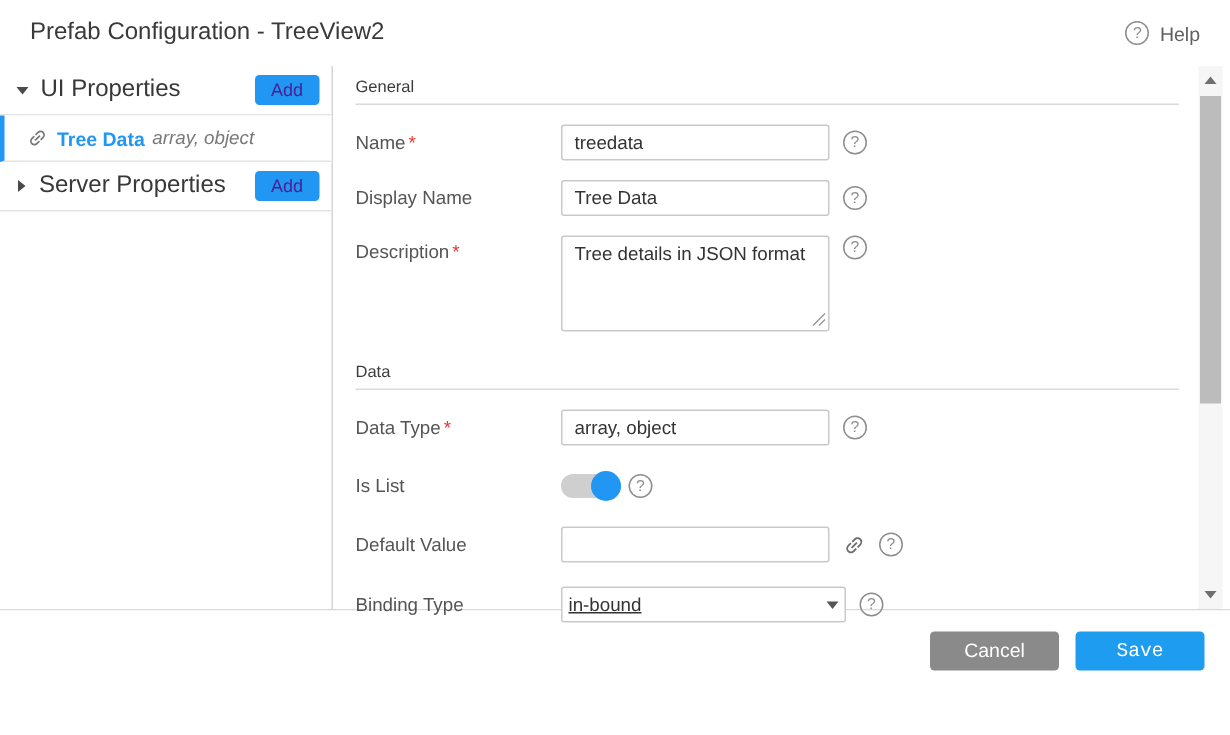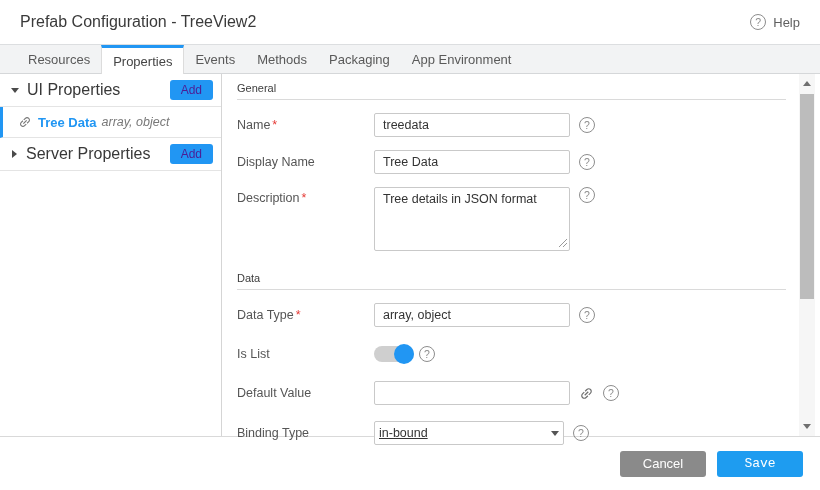--- a/index.html
+++ b/index.html
@@ -46,21 +46,21 @@
   
   .content { flex: 1; position: relative; padding-left: 15px; }
   .section-title { font-size: 11px; color: #3c3c3c; padding: 8px 0 5px;
                    border-bottom: 1px solid #dadada; margin-right: 34px; }
   .section-title.second { margin-top: 13px; }
   .frow { display: flex; align-items: center; margin-top: 13px; }
   .frow.top { align-items: flex-start; }
   .frow.top .flabel { padding-top: 4px; }
   .flabel { width: 137px; flex: none; font-size: 12.5px; color: #555; }
   .req { color: #e53935; margin-left: 2px; }
-  .txt { width: 196px; height: 24px; border: 1px solid #c9c9c9; border-radius: 2px;
+  .txt { width: 179px; height: 24px; border: 1px solid #c9c9c9; border-radius: 2px;
          padding: 0 8px; font-family: inherit; font-size: 12.5px; color: #333; background: #fff; }
   .ta-wrap { position: relative; display: inline-flex; }
   textarea.txt { height: 64px; padding: 4px 8px; resize: none; overflow: hidden; }
   .resize-handle { position: absolute; right: 2px; bottom: 3px; pointer-events: none; }
   .qicon-field { margin-left: 9px; cursor: pointer; }
   .bind-btn { margin-left: 9px; cursor: pointer; }
   
   .toggle { position: relative; width: 40px; height: 20px; cursor: pointer; flex: none; }
   .toggle-track { position: absolute; left: 0; top: 2px; width: 40px; height: 16px;
                   background: #cfcfcf; border-radius: 8px; }
@@ -97,28 +97,20 @@
 <div class="app">
 
   <div class="header">
     <div class="title">Prefab Configuration - TreeView2</div>
     <div class="help-link">
       <span class="qicon">?</span>
       <span>Help</span>
     </div>
   </div>
 
-  <div class="tabbar">
-    <div class="tab">Resources</div>
-    <div class="tab active">Properties</div>
-    <div class="tab">Events</div>
-    <div class="tab">Methods</div>
-    <div class="tab">Packaging</div>
-    <div class="tab">App Environment</div>
-  </div>
 
   <div class="main">
 
     <div class="sidebar">
       <div class="group-row">
         <span class="caret-down"></span>
         <span class="group-label">UI Properties</span>
         <button class="add-btn">Add</button>
       </div>
       <div class="item-row">

